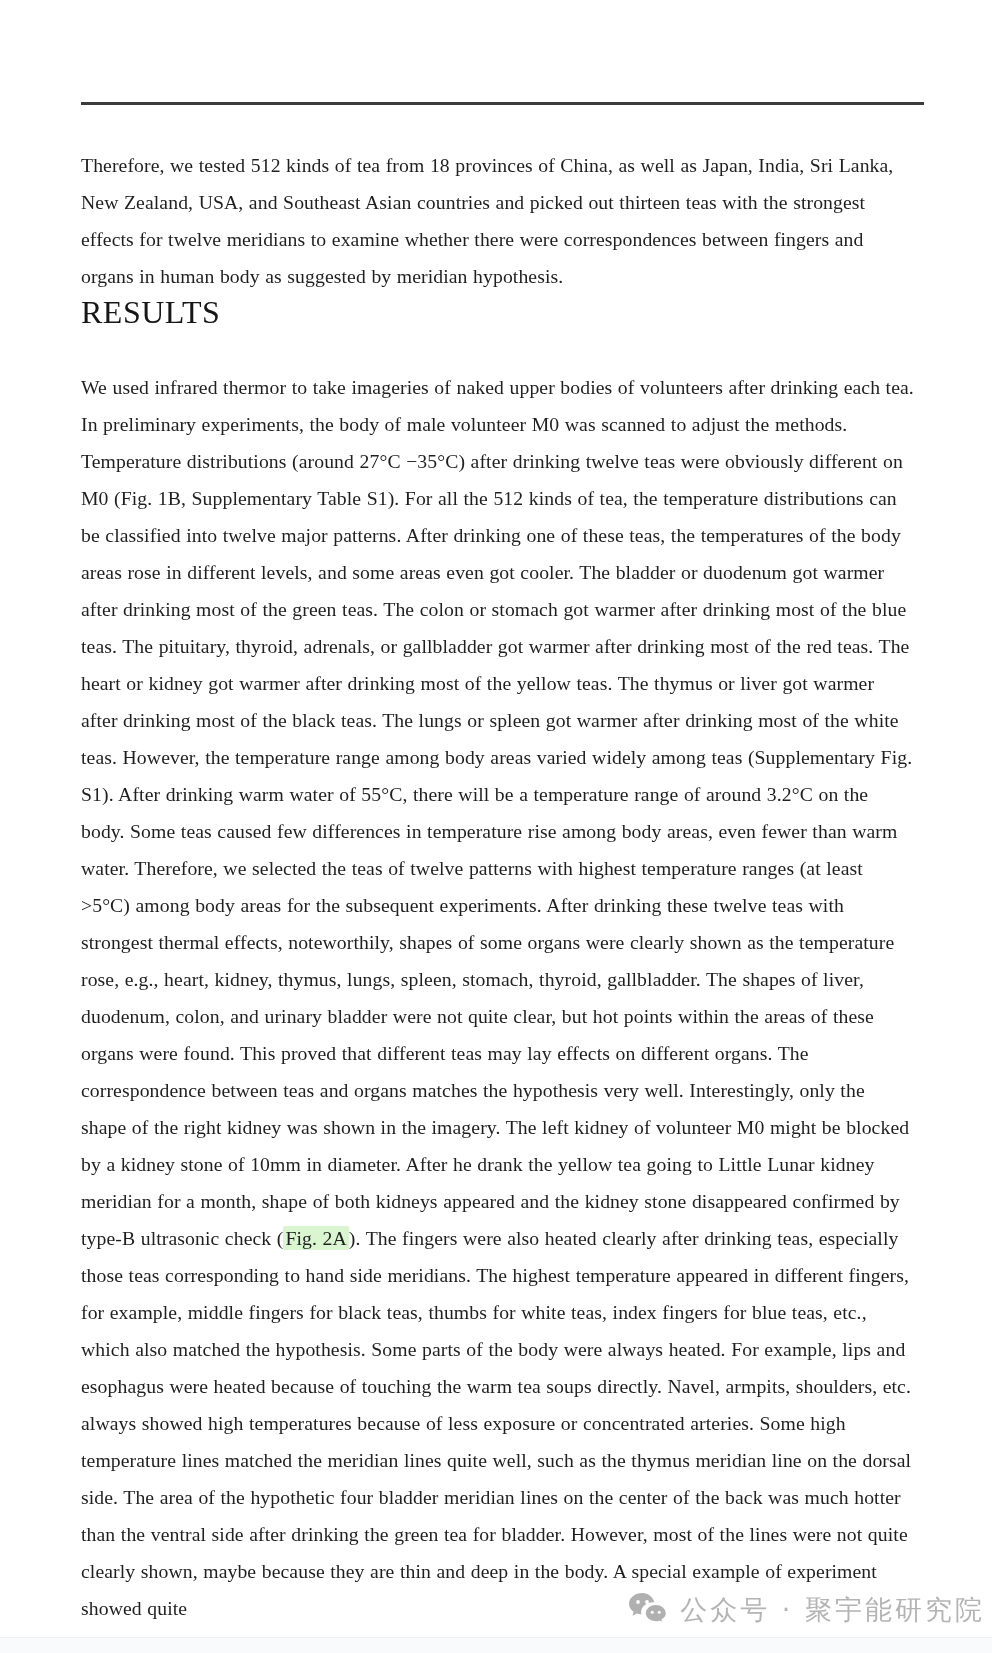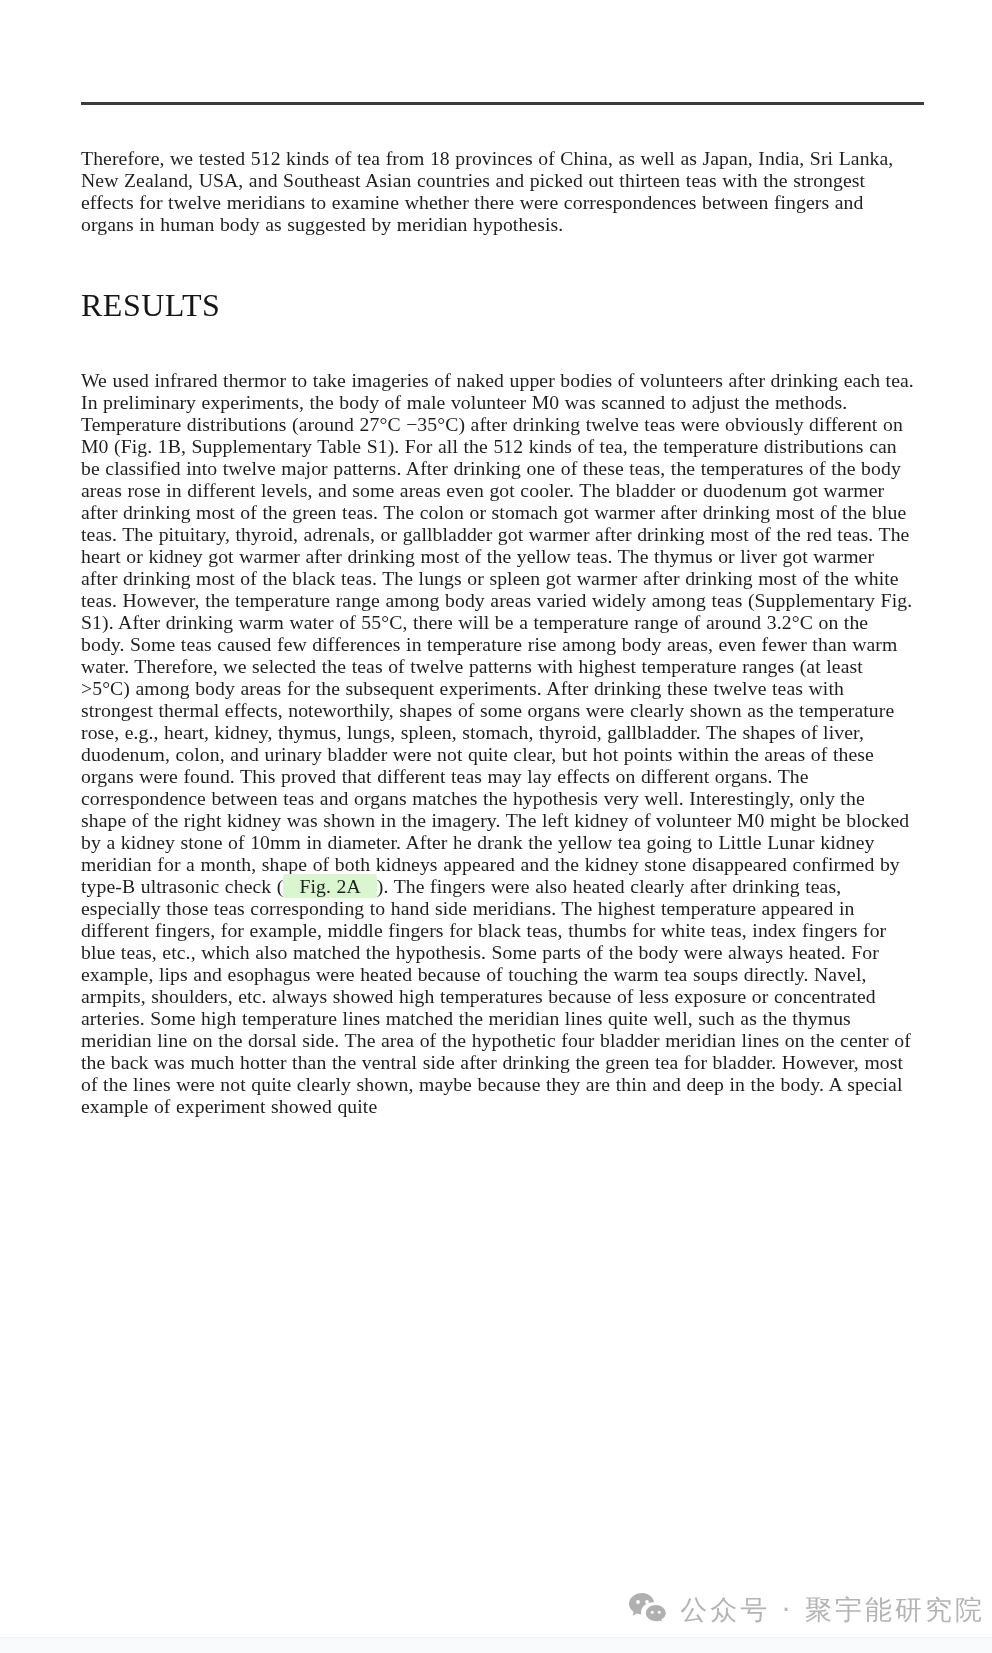--- a/index.html
+++ b/index.html
@@ -22,43 +22,43 @@
     left: 81px;
     width: 843px;
     height: 3px;
     background: #3d3a3a;
   }
   .body-text {
     position: absolute;
     left: 81px;
     width: 833px;
     font-size: 19.7px;
-    line-height: 22px;
+    line-height: 37px;
     text-align: left;
     color: #1f1f1f;
     letter-spacing: 0.1px;
     word-spacing: 0.5px;
   }
   .intro-para { top: 127px; }
   .results-para { top: 349px; }
   .results-heading {
     position: absolute;
     left: 81px;
-    top: 285px;
+    top: 292px;
     font-size: 32px;
     line-height: 40px;
     font-weight: normal;
     letter-spacing: 0.5px;
     margin: 0;
     color: #161616;
   }
   .inline-italic { }
   .figure-highlight {
     background: #d9f6d0;
-    padding: 1px 16px;
+    padding: 1px 2px;
     border-radius: 2px;
   }
   .watermark {
     position: absolute;
     top: 1592px;
     right: 7px;
     display: flex;
     align-items: flex-end;
     gap: 12px;
     color: #b4b4b4;

